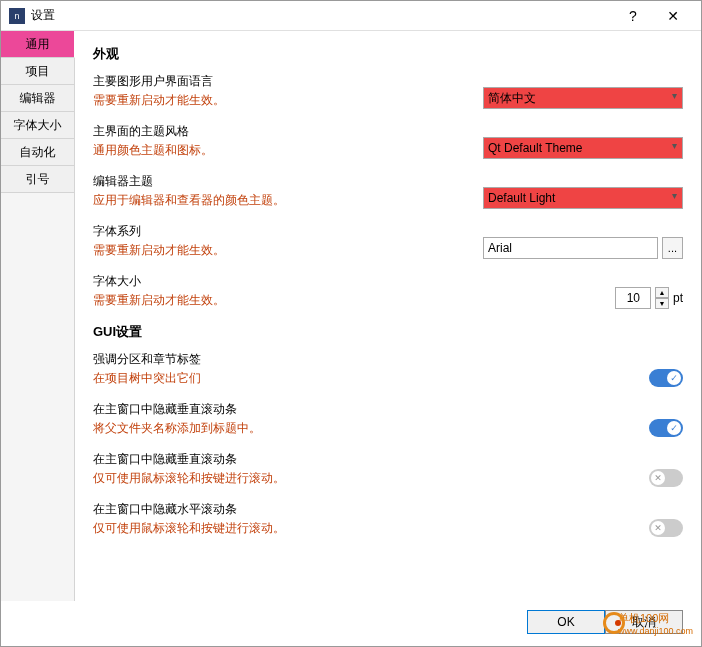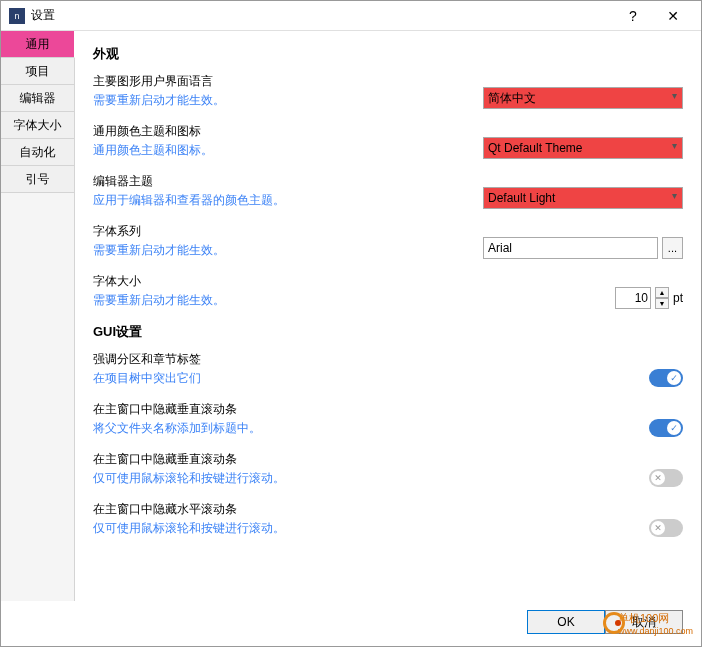--- a/index.html
+++ b/index.html
@@ -10,29 +10,29 @@
 .titlebar .btn { width: 40px; height: 28px; display: flex; align-items: center; justify-content: center; font-size: 14px; cursor: pointer; }
 .body { display: flex; height: 570px; }
 .sidebar { width: 74px; background: #f5f5f5; border-right: 1px solid #d4d4d4; }
 .sidebar .tab { height: 27px; display: flex; align-items: center; justify-content: center; font-size: 12px; border-bottom: 1px solid #d4d4d4; cursor: pointer; background: #f0f0f0; }
 .sidebar .tab.active { background: #ec4899; border-right: 1px solid #fff; margin-right: -1px; }
 .content { flex: 1; padding: 14px 18px 10px 18px; overflow-y: auto; }
 .section-title { font-weight: bold; font-size: 13px; margin-bottom: 10px; }
 .row { display: flex; align-items: flex-end; margin-bottom: 14px; gap: 24px; }
 .row .labels { flex: 1; }
 .row .lbl { font-size: 12px; margin-bottom: 2px; }
-.row .hint { font-size: 12px; color: #3b82f6; }
+.row .hint { font-size: 12px; color: #c2410c; }
 .row .control { width: 200px; display: flex; align-items: center; gap: 4px; }
 select, input[type=text] { width: 100%; height: 22px; border: 1px solid #aaa; padding: 0 4px; font-size: 12px; background: #fff; }
 select { appearance: none; background: #ef4444; padding-right: 18px; position: relative; }
 .select-wrap { position: relative; width: 100%; }
 .select-wrap::after { content: "▾"; position: absolute; right: 6px; top: 3px; font-size: 10px; color: #555; pointer-events: none; }
 .browse-btn { width: 24px; height: 22px; border: 1px solid #aaa; background: #f5f5f5; display: flex; align-items: center; justify-content: center; cursor: pointer; font-size: 11px; }
 .spinner { display: flex; align-items: center; gap: 4px; }
-.spinner input { width: 36px; height: 22px; border: 1px solid #aaa; text-align: right; padding-right: 2px; }
+.spinner input { width: 36px; height: 22px; border: 1px solid #aaa; text-align: right; padding-right: 10px; }
 .spinner .arrows { display: flex; flex-direction: column; }
 .spinner .arrow { width: 14px; height: 11px; border: 1px solid #aaa; font-size: 7px; display: flex; align-items: center; justify-content: center; cursor: pointer; background: #f5f5f5; }
 .toggle { width: 34px; height: 18px; border-radius: 9px; position: relative; cursor: pointer; }
 .toggle.on { background: #3a7fd4; }
 .toggle.off { background: #ccc; }
 .toggle .knob { width: 14px; height: 14px; border-radius: 50%; background: #fff; position: absolute; top: 2px; display: flex; align-items: center; justify-content: center; font-size: 9px; }
 .toggle.on .knob { right: 2px; color: #3a7fd4; }
 .toggle.off .knob { left: 2px; color: #999; }
 .row.toggle-row .control { width: auto; justify-content: flex-end; }
 .footer { position: absolute; bottom: 12px; right: 18px; display: flex; align-items: center; }
@@ -72,21 +72,21 @@
         <div class="lbl">主要图形用户界面语言</div>
         <div class="hint">需要重新启动才能生效。</div>
       </div>
       <div class="control">
         <div class="select-wrap"><select><option>简体中文</option></select></div>
       </div>
     </div>
 
     <div class="row">
       <div class="labels">
-        <div class="lbl">通用颜色主题和图标</div>
+        <div class="lbl">主界面的主题风格</div>
         <div class="hint">通用颜色主题和图标。</div>
       </div>
       <div class="control">
         <div class="select-wrap"><select><option>Qt Default Theme</option></select></div>
       </div>
     </div>
 
     <div class="row">
       <div class="labels">
         <div class="lbl">编辑器主题</div>

